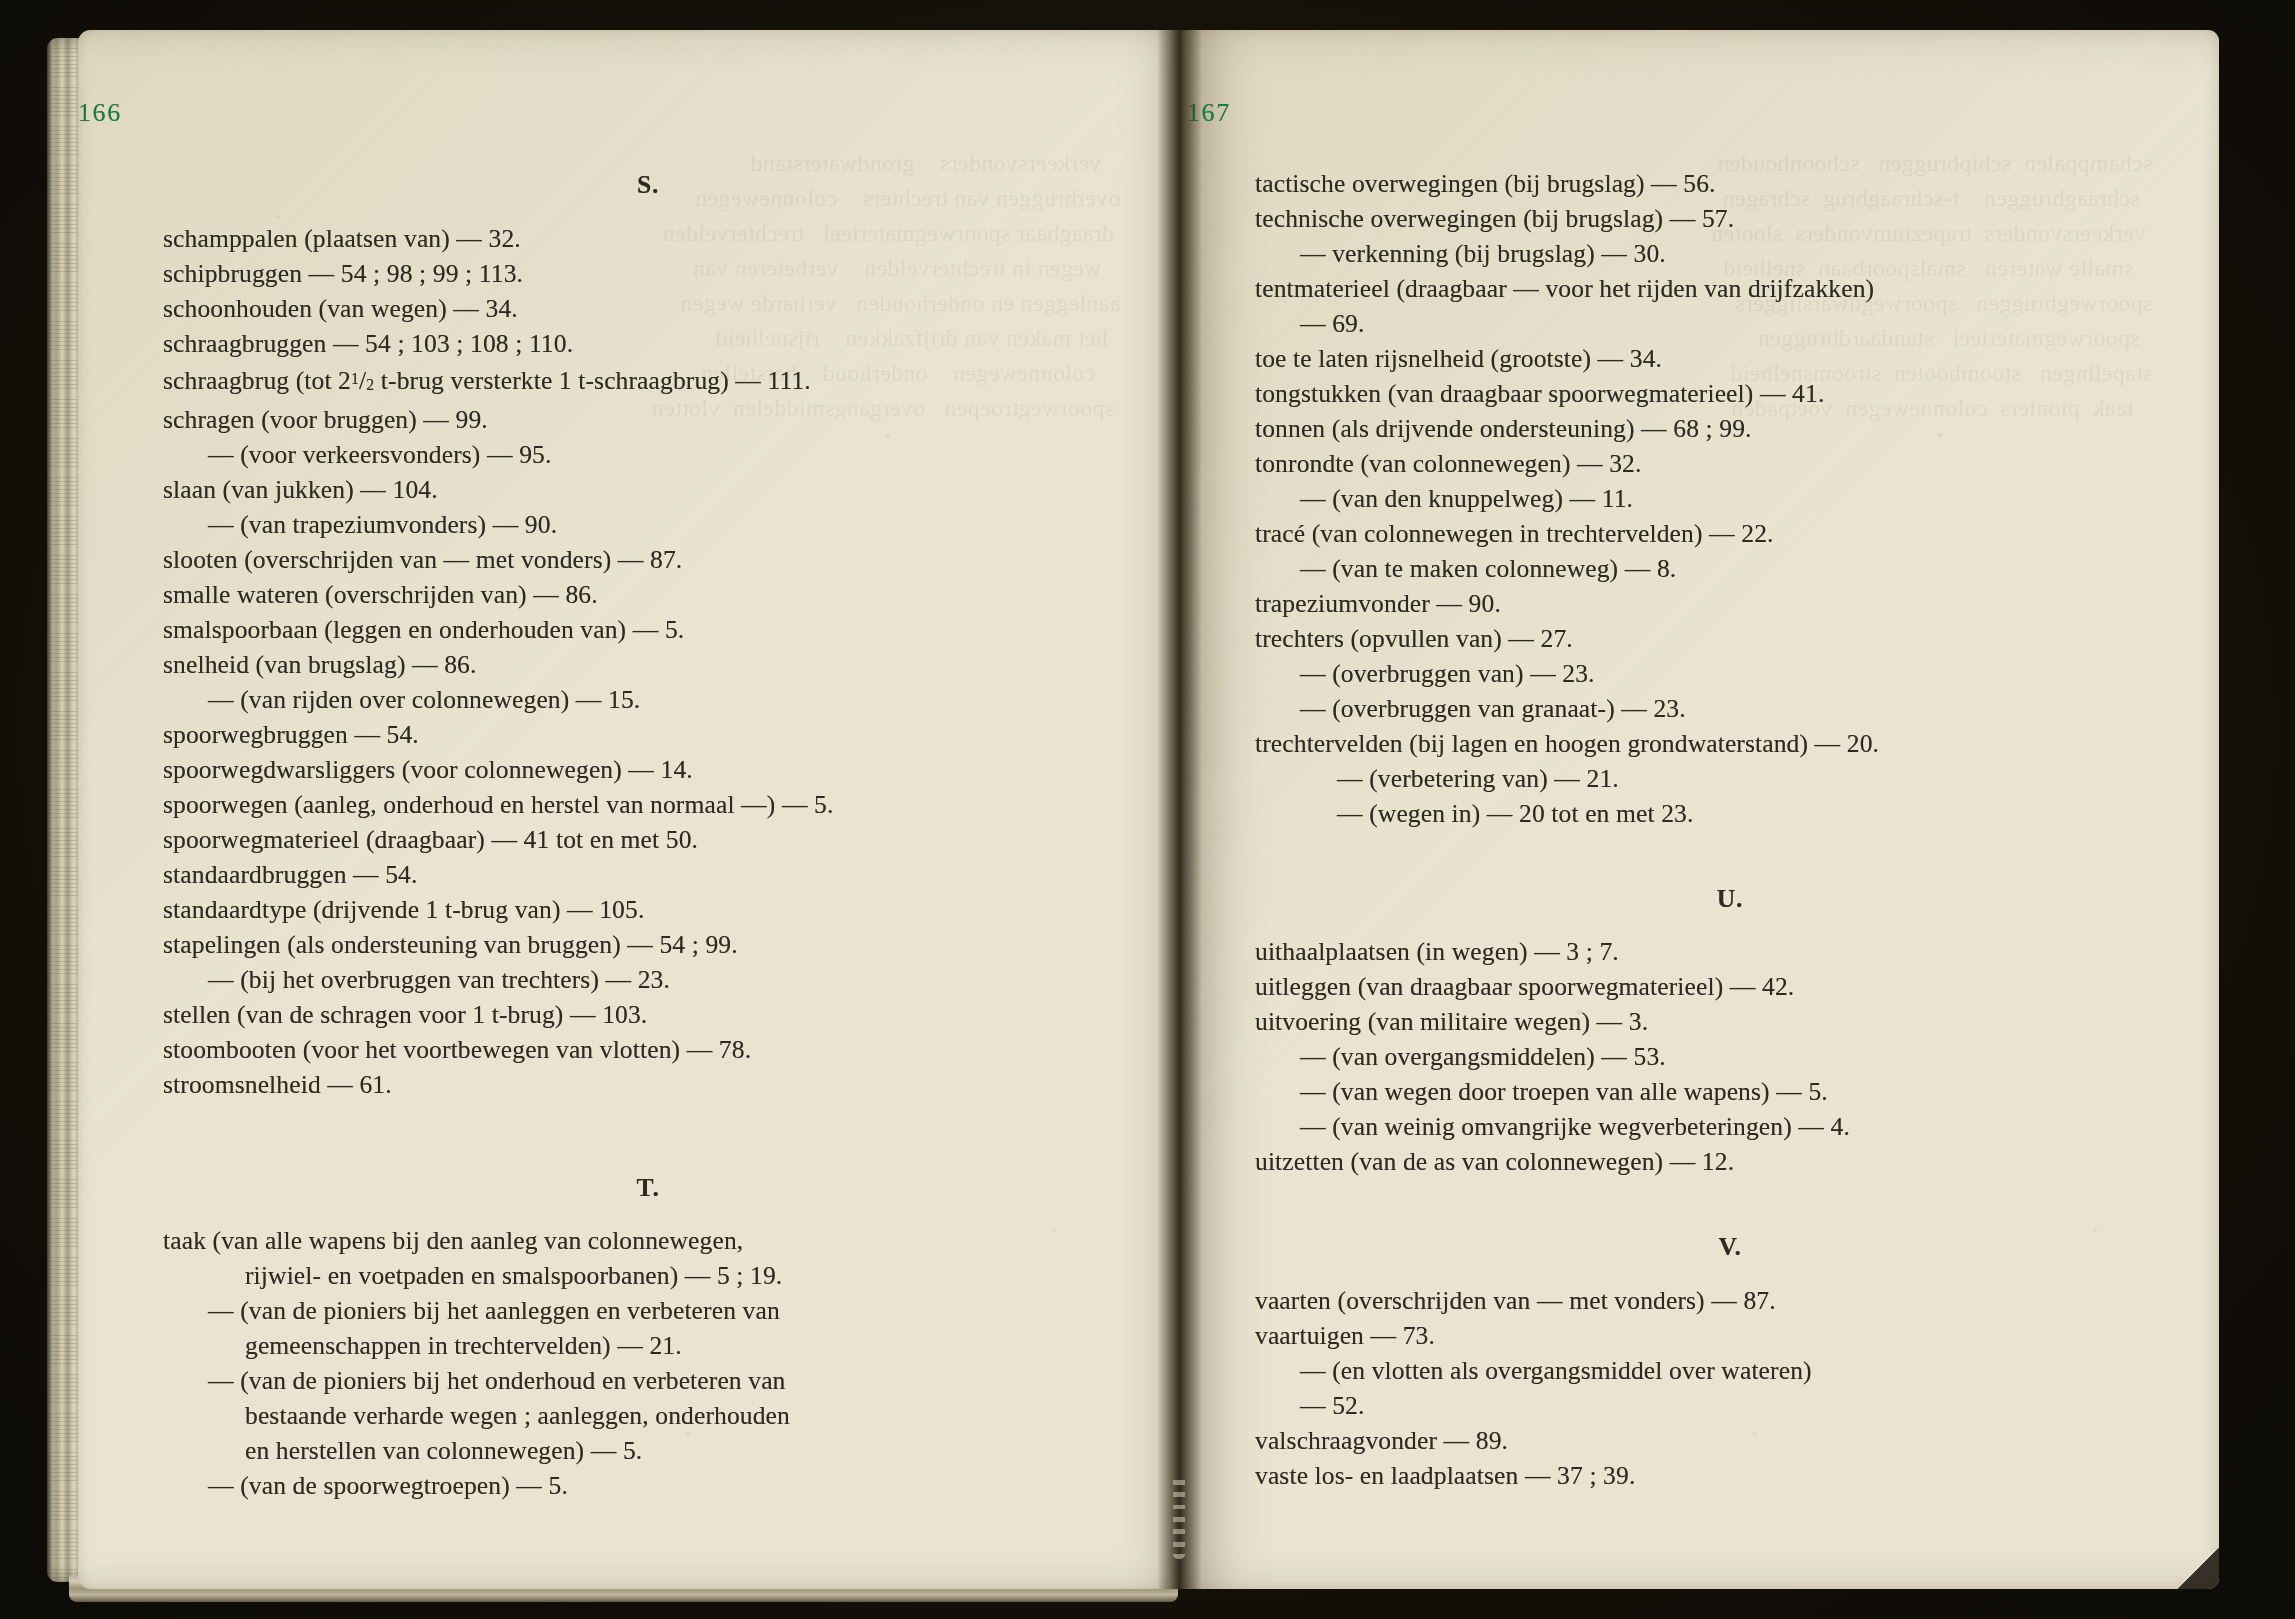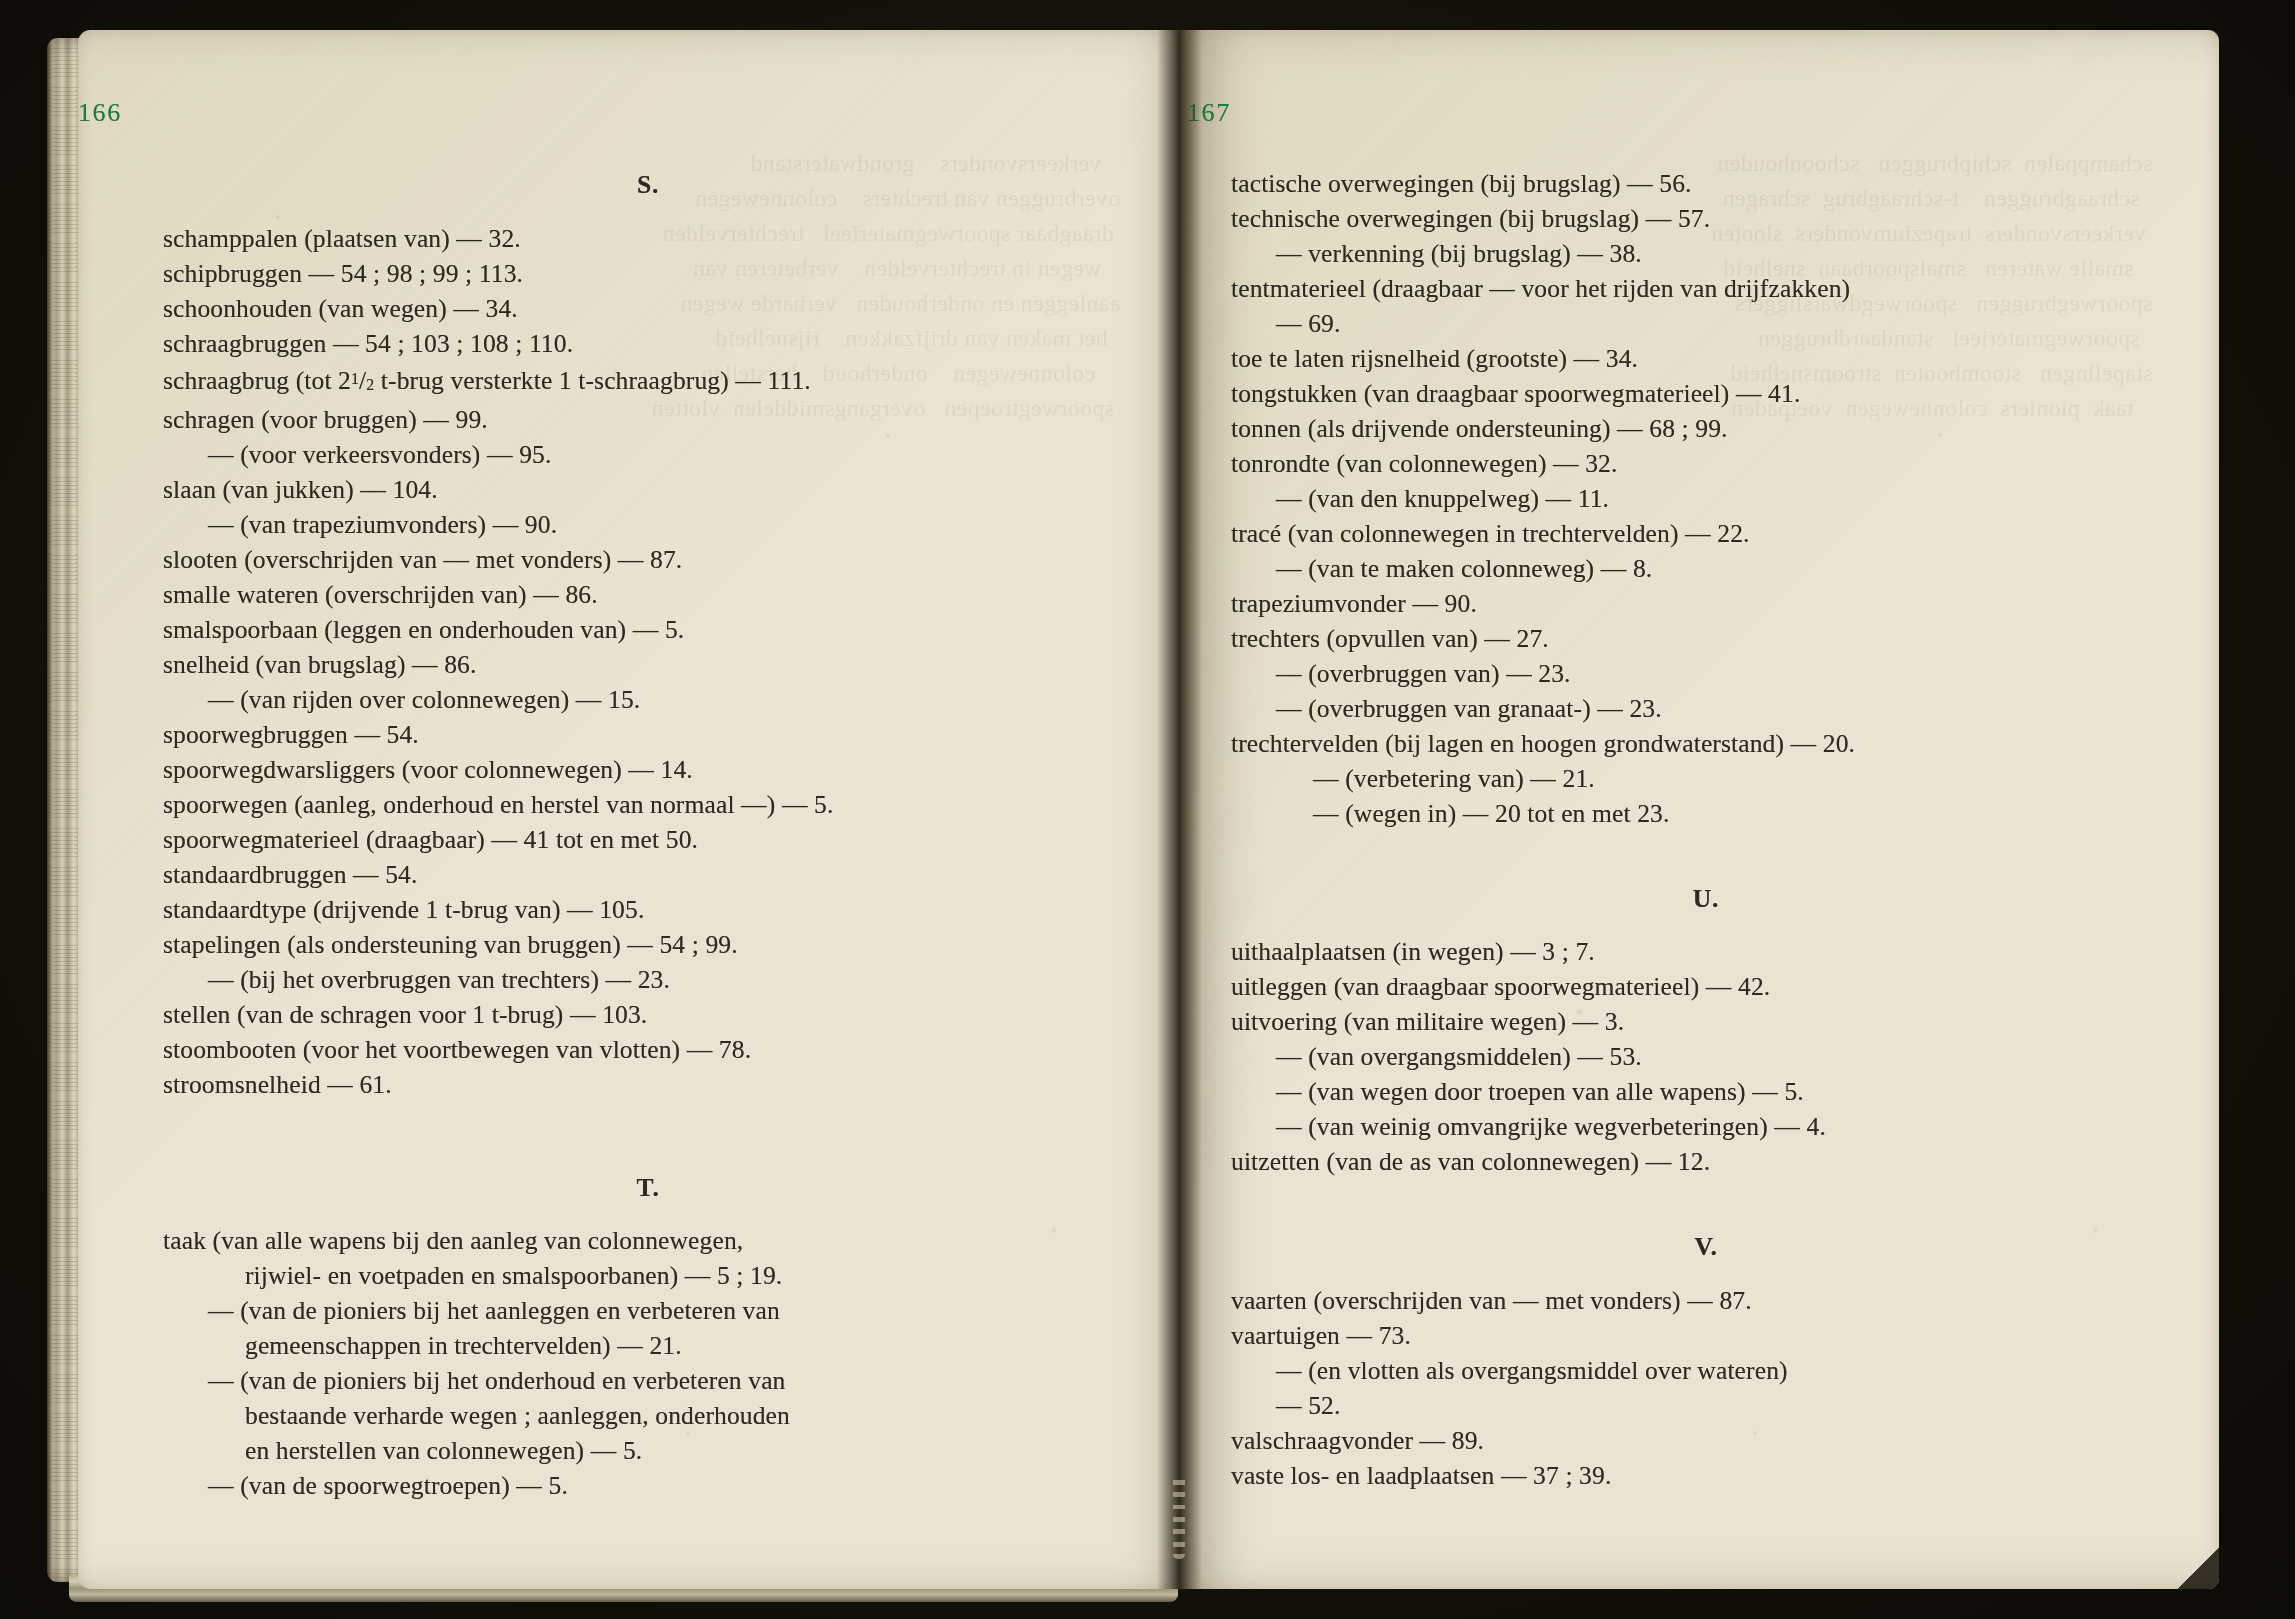--- a/index.html
+++ b/index.html
@@ -144,21 +144,21 @@
   }
   .col {
     position:absolute;
     top: 136px;
     color:#30291f;
     font-size: 25.6px;
     line-height: 35px;
     letter-spacing: 0.1px;
   }
   .page.left  .col { left: 85px; width: 970px; }
-  .page.right .col { left: 44px;  width: 950px; }
+  .page.right .col { left: 68px;  width: 950px; }
 
   .sect {
     text-align:center;
     font-weight:bold;
     font-size: 25.6px;
     letter-spacing:0.8px;
     margin: 0 0 4.7px 0;
     padding-top: 14px;
   }
   .sect.tight { padding-top: 1.6px; }
@@ -268,21 +268,21 @@
     spoorwegmaterieel   standaardbruggen
   stapelingen   stoombooten  stroomsnelheid
      taak  pioniers  colonnewegen  voetpaden
 </div>
       <div class="folio">167</div>
 
       <div class="col">
 
         <div class="entry">tactische overwegingen (bij brugslag) — 56.</div>
         <div class="entry">technische overwegingen (bij brugslag) — 57.</div>
-        <div class="entry i1">—      verkenning (bij brugslag) — 38.</div>
+        <div class="entry i1">—      verkenning (bij brugslag) — 30.</div>
         <div class="entry">tentmaterieel (draagbaar — voor het rijden van drijfzakken)</div>
         <div class="entry i1 cont">— 69.</div>
         <div class="entry">toe te laten rijsnelheid (grootste) — 34.</div>
         <div class="entry">tongstukken (van draagbaar spoorwegmaterieel) — 41.</div>
         <div class="entry">tonnen (als drijvende ondersteuning) — 68 ; 99.</div>
         <div class="entry">tonrondte (van colonnewegen) — 32.</div>
         <div class="entry i1">—      (van den knuppelweg) — 11.</div>
         <div class="entry">tracé (van colonnewegen in trechtervelden) — 22.</div>
         <div class="entry i1">—   (van te maken colonneweg) — 8.</div>
         <div class="entry">trapeziumvonder — 90.</div>

